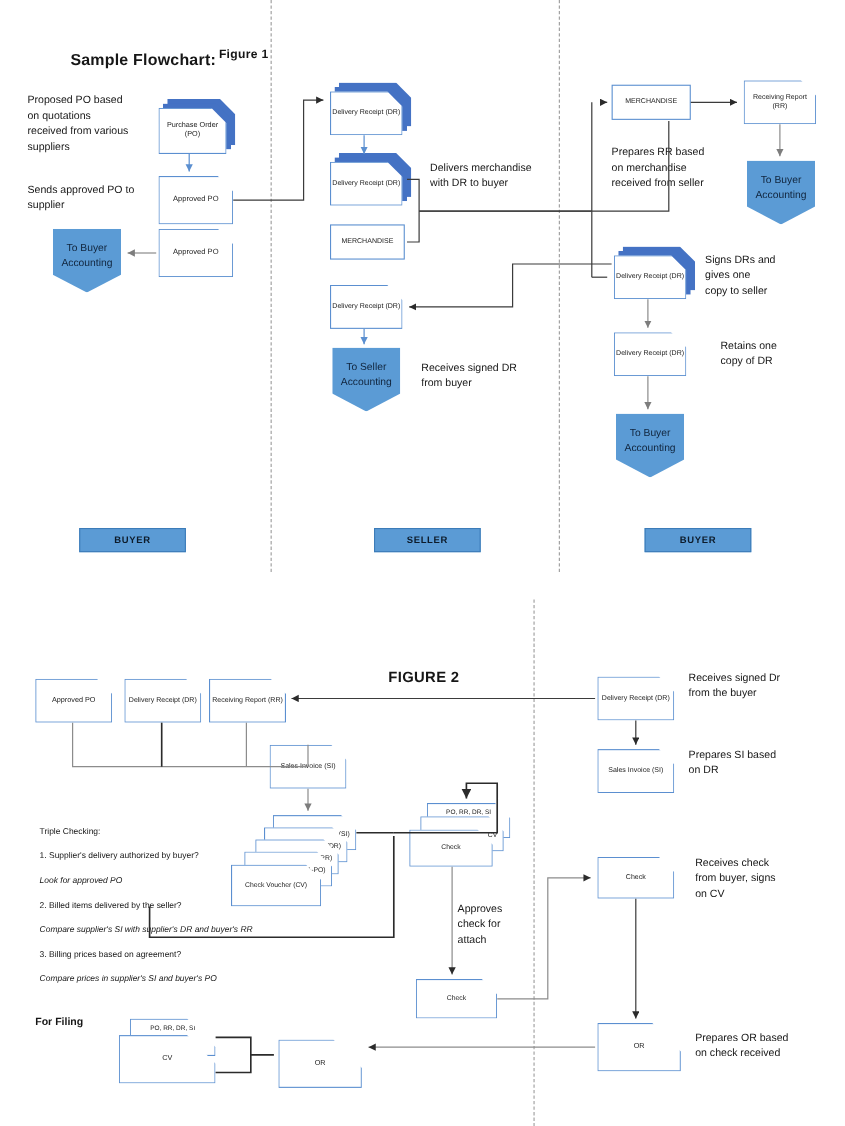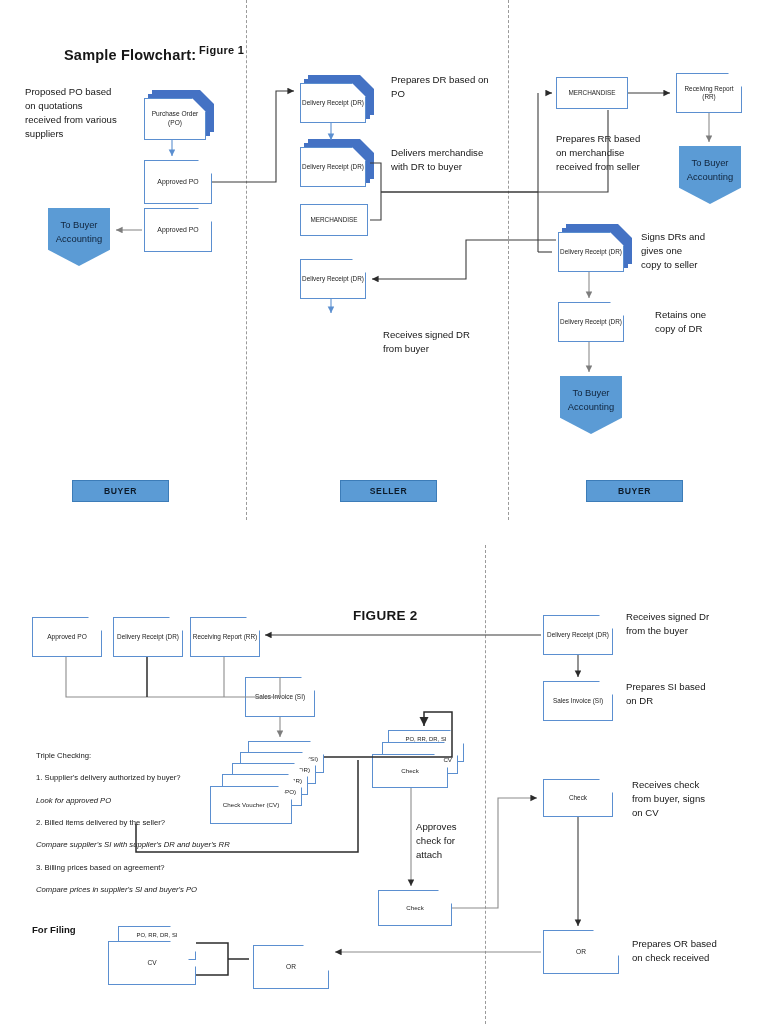--- a/index.html
+++ b/index.html
@@ -59,20 +59,22 @@
   <div class="txt t-title" style="left:64px;top:45px;"><span>Sample Flowchart:</span></div>
   <div class="txt t-fig" style="left:199px;top:43px;font-size:11px;"><span>Figure 1</span></div>
 
   <div class="divider" style="left:246px;top:0px;height:520px;"></div>
   <div class="divider" style="left:508px;top:0px;height:520px;"></div>
 
   <div class="txt t-note" style="left:25px;top:85px;width:160px;">Proposed PO based
 on quotations
 received from various
 suppliers</div>
+  <div class="txt t-note" style="left:25px;top:166px;width:170px;">Sends approved PO to
+supplier</div>
 
   <div class="shadowfill" style="left:152px;top:90px;width:62px;height:42px;"></div>
   <div class="shadowfill" style="left:148px;top:94px;width:62px;height:42px;"></div>
   <div class="doc cut" style="left:144px;top:98px;width:62px;height:42px;font-size:6.6px;">
       <span>Purchase Order
 (PO)</span>
     </div>
 
   <div class="doc cut" style="left:144px;top:160px;width:68px;height:44px;font-size:6.9px;">
       <span>Approved PO</span>
@@ -83,22 +85,20 @@
 
   <div class="pent" style="left:48px;top:208px;width:62px;height:58px;">
       <span>To Buyer
 Accounting</span>
     </div>
 
   <div class="role" style="left:72px;top:480px;width:97px;height:22px;">
       <span>BUYER</span>
     </div>
 
-  <div class="txt t-note" style="left:391px;top:73px;width:150px;">Prepares DR based on
-PO</div>
   <div class="txt t-note" style="left:391px;top:146px;width:155px;">Delivers merchandise
 with DR to buyer</div>
   <div class="txt t-note" style="left:383px;top:328px;width:150px;">Receives signed DR
 from buyer</div>
 
   <div class="shadowfill" style="left:308px;top:75px;width:66px;height:40px;"></div>
   <div class="shadowfill" style="left:304px;top:79px;width:66px;height:40px;"></div>
   <div class="doc cut" style="left:300px;top:83px;width:66px;height:40px;font-size:6.4px;">
       <span>Delivery Receipt
 (DR)</span>
@@ -113,20 +113,24 @@
 
   <div class="doc plain" style="left:300px;top:204px;width:68px;height:32px;font-size:6.4px;">
       <span>MERCHANDISE</span>
     </div>
 
   <div class="doc cut" style="left:300px;top:259px;width:66px;height:40px;font-size:6.4px;">
       <span>Delivery Receipt
 (DR)</span>
     </div>
 
+  <div class="pent" style="left:302px;top:316px;width:62px;height:58px;">
+      <span>To Seller
+Accounting</span>
+    </div>
 
   <div class="role" style="left:340px;top:480px;width:97px;height:22px;">
       <span>SELLER</span>
     </div>
 
   <div class="doc plain" style="left:556px;top:77px;width:72px;height:32px;font-size:6.4px;">
       <span>MERCHANDISE</span>
     </div>
   <div class="doc cut" style="left:676px;top:73px;width:66px;height:40px;font-size:6.4px;">
       <span>Receiving

